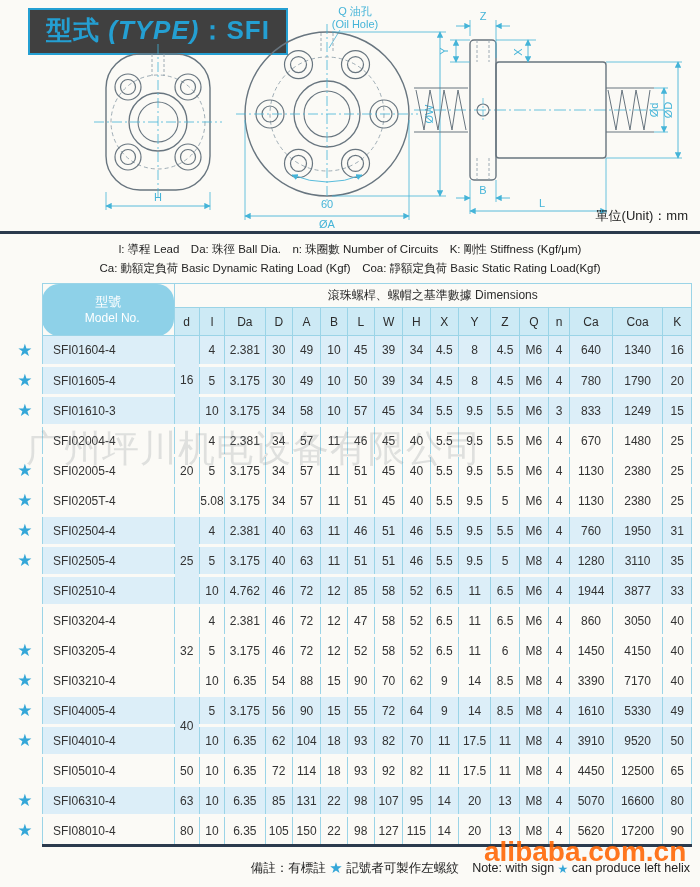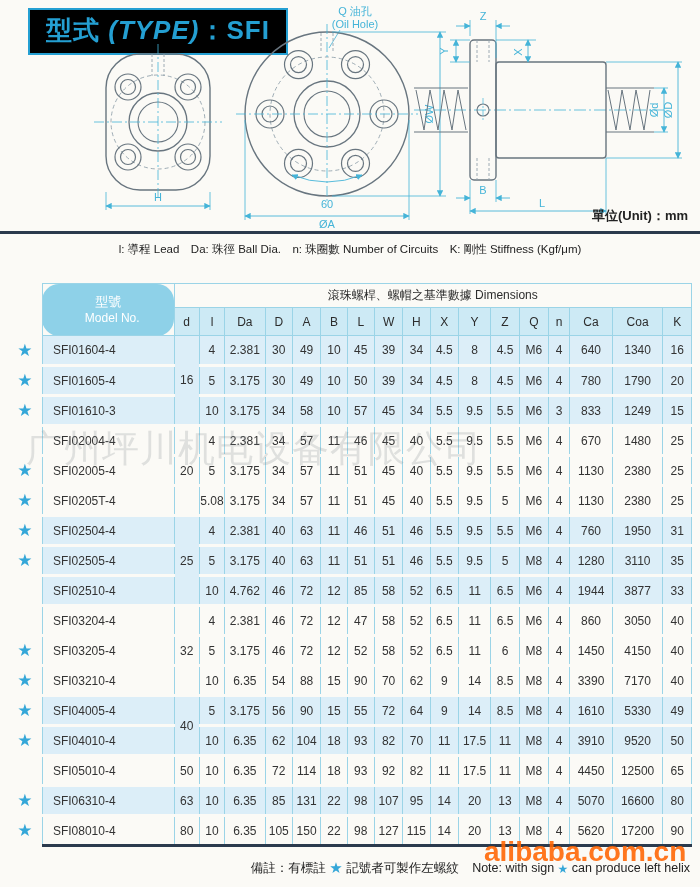--- a/index.html
+++ b/index.html
@@ -6,27 +6,27 @@
     --accent:#249fd2; --dim:#45b4d8; --outline:#68757f; --hidden:#93a3ad;
     --grid:#9bd4e7; --hdr-blue:#8ed1e8; --hdr-light:#cdeaf5; --stripe:#dcEEf8;
     --dark:#2b3a4d; --star:#35a7d8; --ink:#333; --paper:#fbfaf6;
   }
   *{margin:0;padding:0;box-sizing:border-box;}
   body{background:#888;}
   .page{position:relative;width:700px;height:887px;margin:0 auto;background:var(--paper);
         font-family:"Liberation Sans","DejaVu Sans",sans-serif;color:var(--ink);overflow:hidden;}
   
   .title-box{position:absolute;left:28px;top:8px;border:2px solid var(--accent);
-             background:#000000;padding:3px 16px 5px 16px;color:var(--accent);
+             background:#404040;padding:3px 16px 5px 16px;color:var(--accent);
              font-size:26px;font-weight:bold;letter-spacing:1px;white-space:nowrap;}
   .title-box .it{font-style:italic;}
   
   .drawing{position:absolute;}
   svg text{font-family:"Liberation Sans","DejaVu Sans",sans-serif;font-size:11px;fill:var(--dim);}
-  .unit-label{position:absolute;top:207px;right:12px;font-size:13px;color:#222;font-weight:bold;}
+  .unit-label{position:absolute;top:207px;right:12px;font-size:13px;color:#222;font-weight:normal;}
   .rule{position:absolute;left:0;right:0;height:3px;background:var(--dark);}
   .rule.top{top:231px;} 
   
   .legend{position:absolute;top:240px;left:0;right:0;text-align:center;font-size:11.5px;
           line-height:19px;color:#222;}
   
   .tbl-wrap{position:absolute;top:283px;left:8px;right:8px;}
   table{width:100%;border-collapse:collapse;table-layout:fixed;}
   th,td{font-weight:normal;font-size:12px;color:var(--ink);text-align:center;overflow:hidden;}
   th{border-left:1px solid var(--grid);border-top:1px solid var(--grid);border-bottom:1px solid var(--grid);}
@@ -186,20 +186,21 @@
     <line x1="58" y1="201" x2="194" y2="201" stroke="#45b4d8" stroke-width="0.9" marker-start="url(#ar)" marker-end="url(#ar)"></line>
     <text x="130" y="197" text-anchor="middle">L</text>
   </svg>
 
   <div class="unit-label">單位(Unit)：mm</div>
 
   <div class="rule top"></div>
 
   <div class="legend">
     <div>l: 導程 Lead　Da: 珠徑 Ball Dia.　n: 珠圈數 Number of Circuits　K: 剛性 Stiffness (Kgf/μm)</div>
+    <div>Ca: 動額定負荷 Basic Dynamic Rating Load (Kgf)　Coa: 靜額定負荷 Basic Static Rating Load(Kgf)</div>
   </div>
 
   <div class="tbl-wrap">
     <table>
       <colgroup>
         <col style="width:34px">
           <col style="width:130px">
           <col style="width:25px">
           <col style="width:25px">
         <col style="width:40px">

